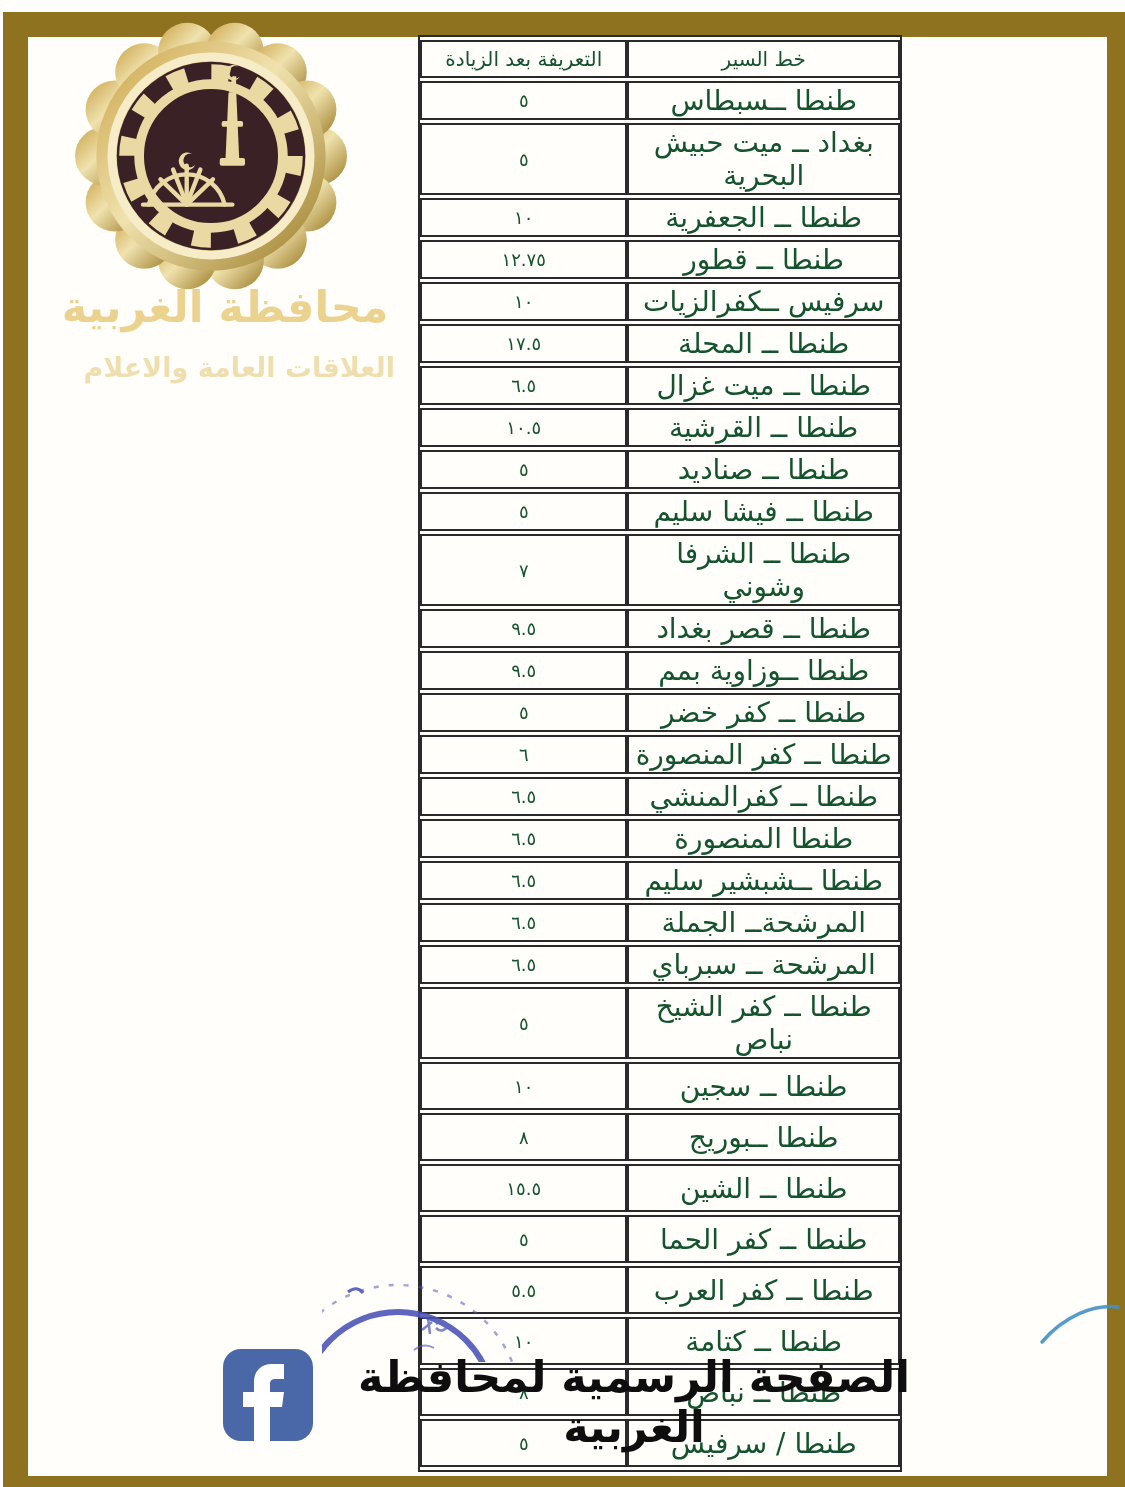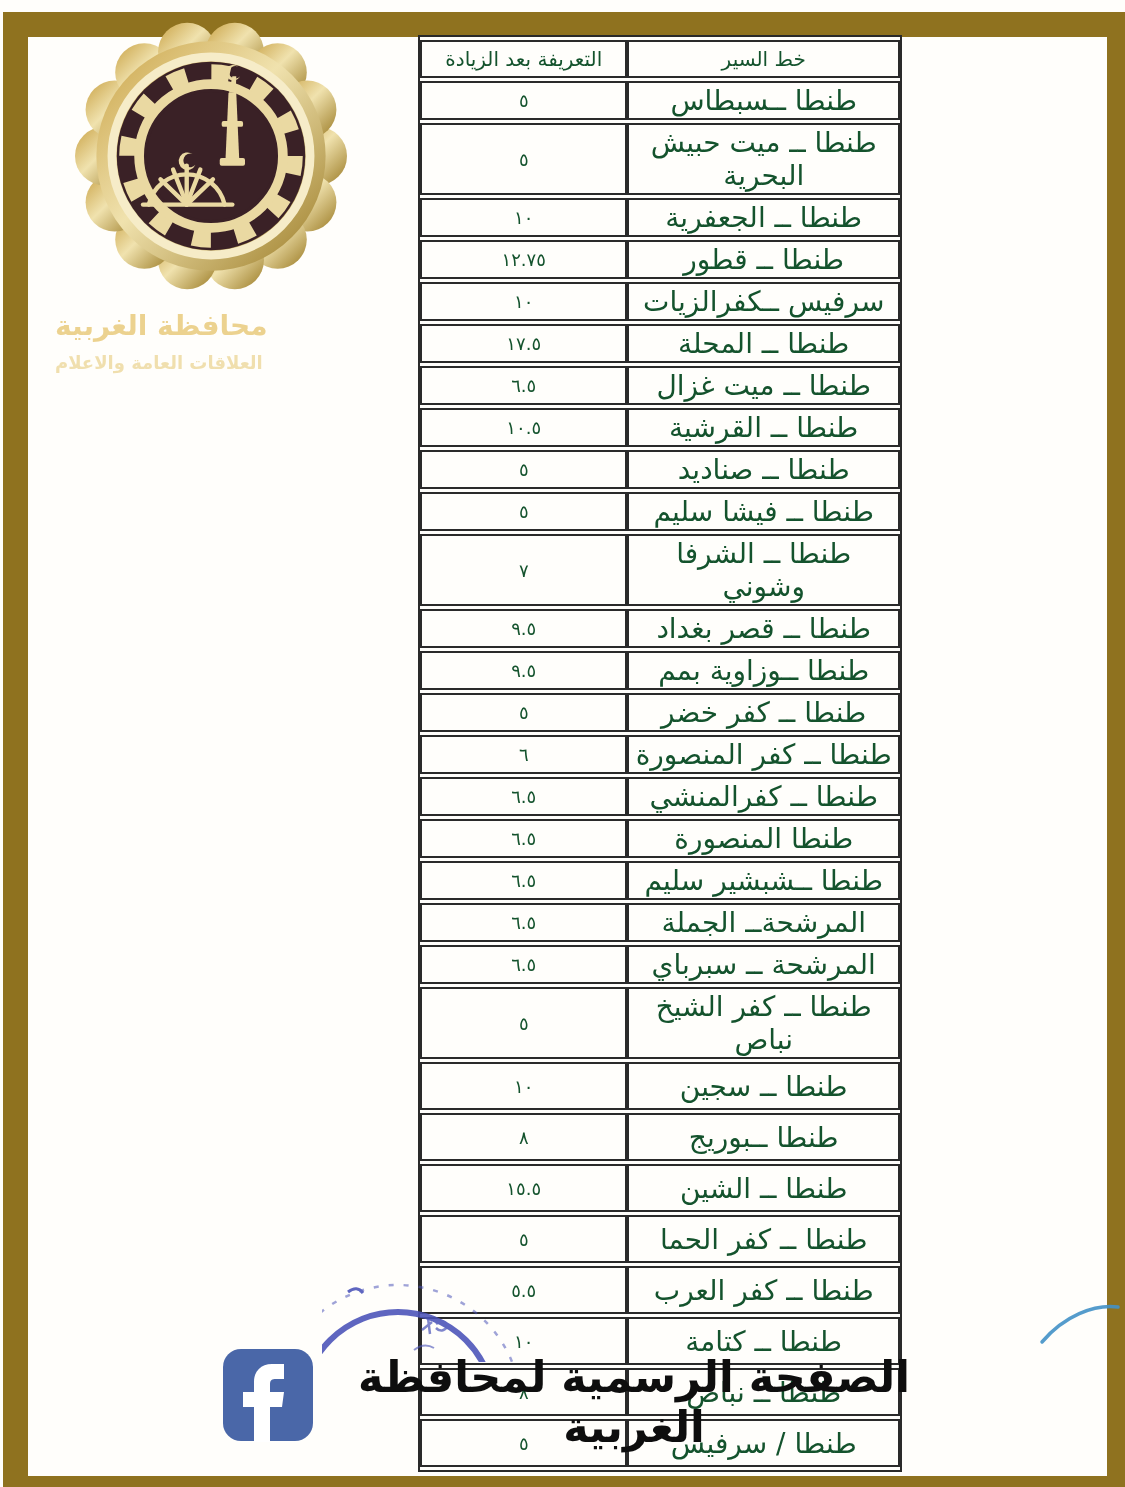--- a/index.html
+++ b/index.html
@@ -14,28 +14,28 @@
   .frame {
     position:absolute; left:3px; top:12px; right:0; bottom:0;
     border-style:solid; border-color:#8f721f;
     border-width:25px 18px 11px 25px;
     pointer-events:none;
   }
 
   
   .seal { position:absolute; left:75px; top:20px; }
   .org-name {
-    position:absolute; left:55px; top:309px; width:340px;
-    direction:rtl; text-align:left;
-    font-size:28px; font-weight:bold; color:#ecd28f; letter-spacing:0;
+    position:absolute; left:55px; top:282px; width:340px;
+    direction:rtl; text-align:center;
+    font-size:43px; font-weight:bold; color:#ecd28f; letter-spacing:0;
   }
   .dept-name {
     position:absolute; left:55px; top:352px; width:340px;
-    direction:rtl; text-align:left;
-    font-size:18px; font-weight:bold; color:#f0dfae;
+    direction:rtl; text-align:right;
+    font-size:27px; font-weight:bold; color:#f0dfae;
   }
 
   
   .fare-table-wrap { position:absolute; left:418px; top:35px; width:484px; }
   table.fare {
     width:100%; direction:rtl; table-layout:fixed;
     border-collapse:separate; border-spacing:0 3px;
     border:2px solid #2a2a2a;
   }
   table.fare th, table.fare td {
@@ -139,21 +139,21 @@
           <th>خط السير</th>
           <th>التعريفة بعد الزيادة</th>
         </tr>
       </thead>
       <tbody>
           <tr>
       <td class="route-cell">طنطا ــسبطاس</td>
       <td class="tariff-cell">٥</td>
     </tr>
           <tr>
-      <td class="route-cell">طنطا ــ ميت حبيش البحرية</td>
+      <td class="route-cell">بغداد ــ ميت حبيش البحرية</td>
       <td class="tariff-cell">٥</td>
     </tr>
           <tr>
       <td class="route-cell">طنطا ــ الجعفرية</td>
       <td class="tariff-cell">١٠</td>
     </tr>
           <tr>
       <td class="route-cell">طنطا ــ قطور</td>
       <td class="tariff-cell">١٢.٧٥</td>
     </tr>

